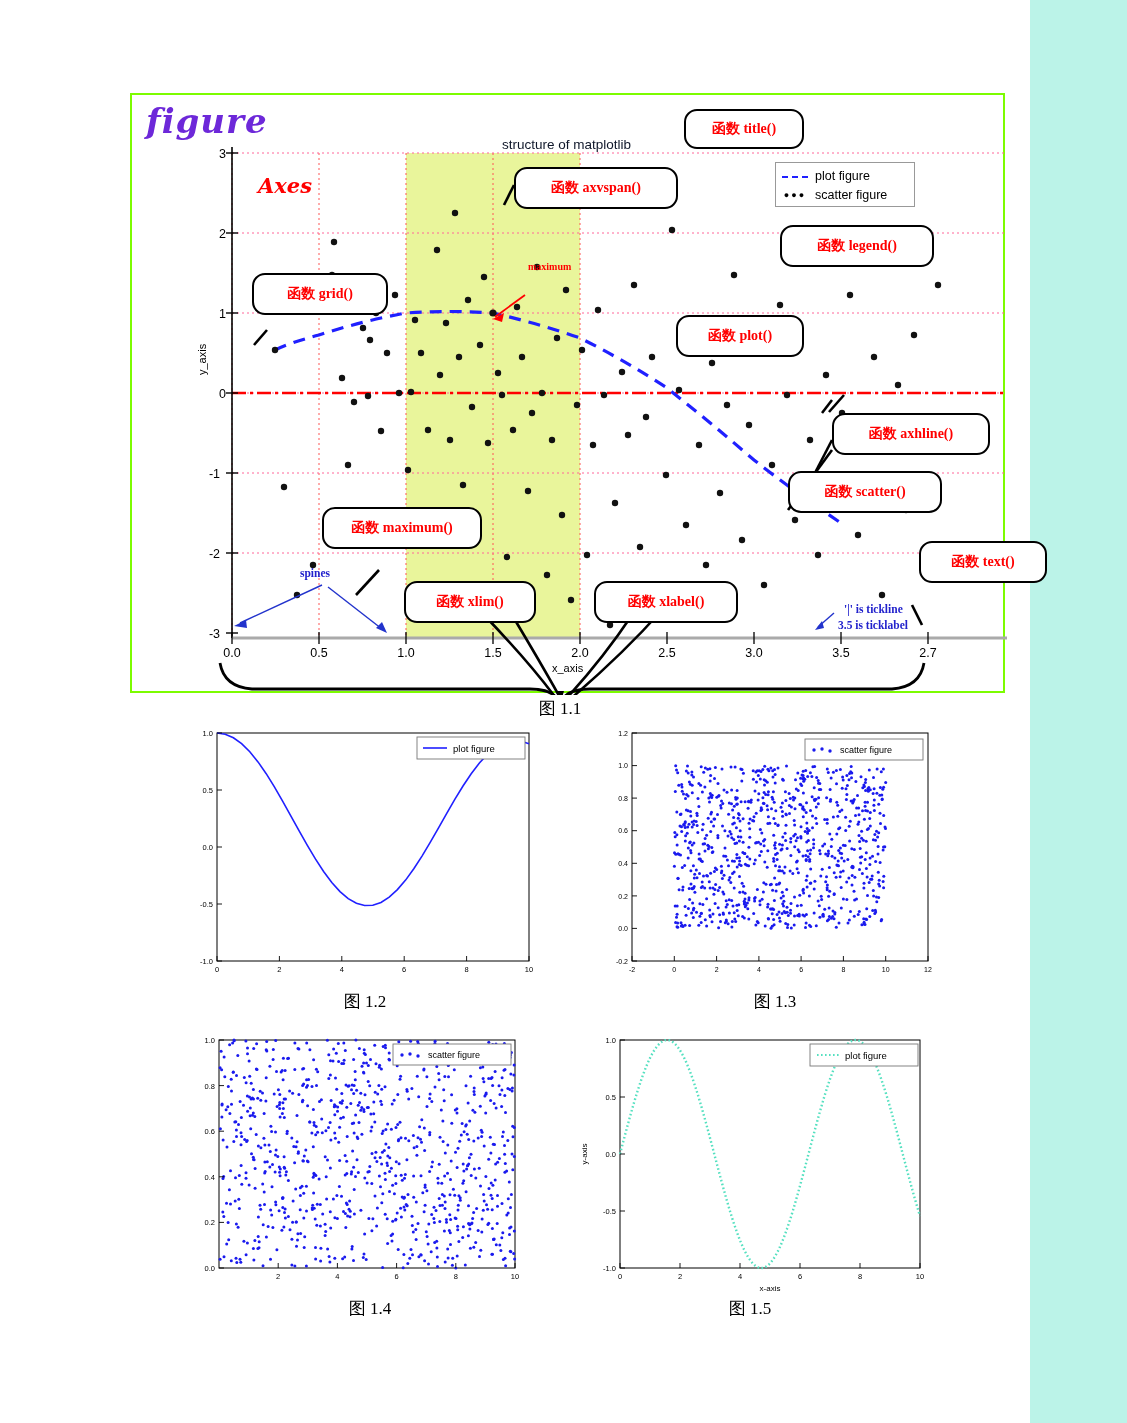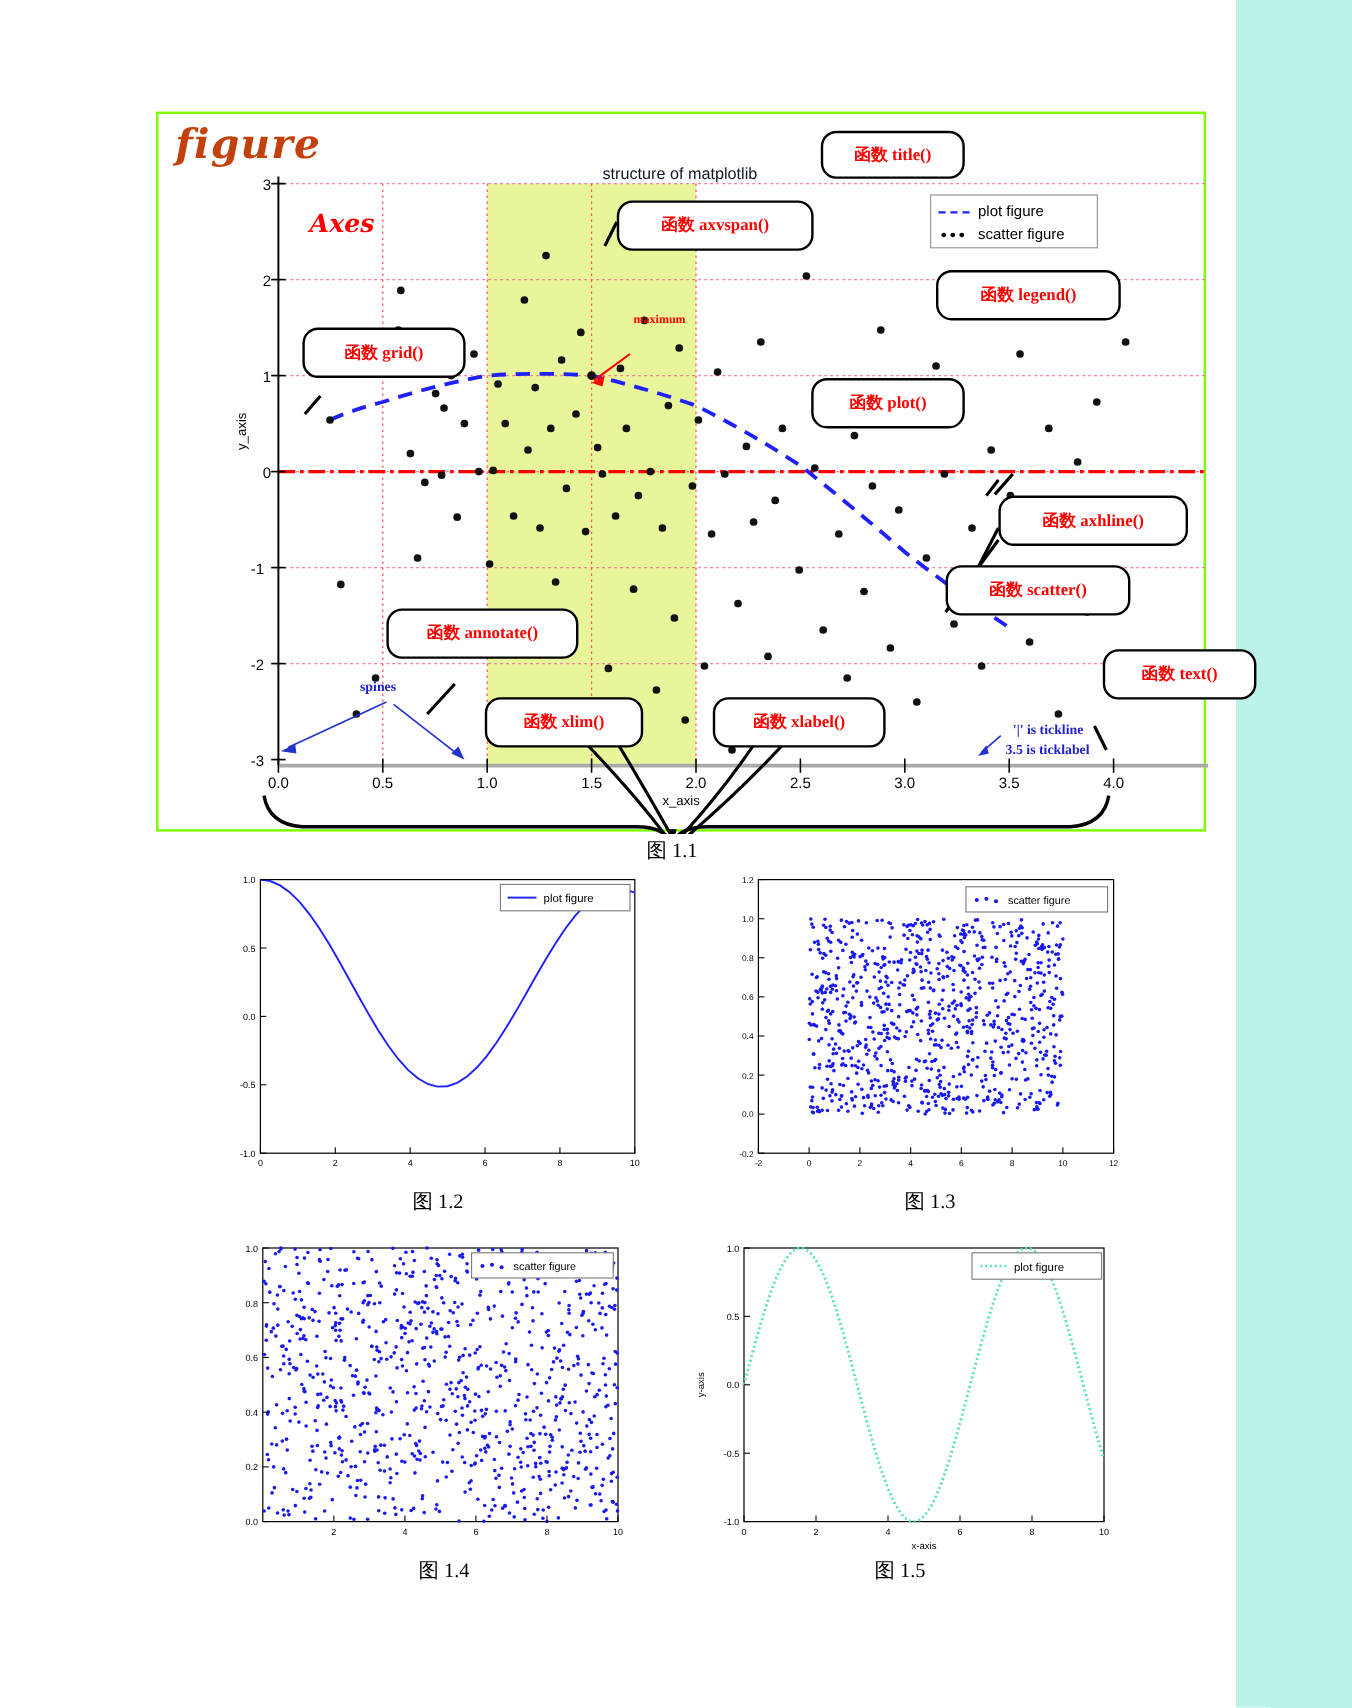--- a/index.html
+++ b/index.html
@@ -9,21 +9,21 @@
   }
   .sidebar{position:absolute;right:0;top:0;width:97px;height:1423px;background:#bbf3e8;}
 
   
   .figbox{
     position:absolute;left:130px;top:93px;width:875px;height:600px;
     border:2px solid #7cfc00;background:#fff;box-sizing:border-box;
   }
   .figure-word{
     position:absolute;left:14px;top:6px;font-family:"DejaVu Serif",serif;
-    font-style:italic;font-weight:bold;font-size:34px;color:#c2410c;letter-spacing:1px;
+    font-style:italic;font-weight:bold;font-size:34px;color:#6d28d9;letter-spacing:1px;
   }
   .axes-word{
     position:absolute;left:126px;top:78px;font-family:"DejaVu Serif",serif;
     font-style:italic;font-weight:bold;font-size:21px;color:#f00;
   }
   .main-title{
     position:absolute;left:370px;top:42px;font-size:13.5px;color:#0f172a;
   }
   .plotarea{position:absolute;left:0;top:0;width:875px;height:600px;}
   .ylabel-main{
@@ -83,21 +83,21 @@
   <div class="ytick" style="left:62px;top:532px;">-3</div>
 
   <div class="xtick" style="left: 80px;top:551px;">0.0</div>
   <div class="xtick" style="left:167px;top:551px;">0.5</div>
   <div class="xtick" style="left:254px;top:551px;">1.0</div>
   <div class="xtick" style="left:341px;top:551px;">1.5</div>
   <div class="xtick" style="left:428px;top:551px;">2.0</div>
   <div class="xtick" style="left:515px;top:551px;">2.5</div>
   <div class="xtick" style="left:602px;top:551px;">3.0</div>
   <div class="xtick" style="left:689px;top:551px;">3.5</div>
-  <div class="xtick" style="left:776px;top:551px;">4.0</div>
+  <div class="xtick" style="left:776px;top:551px;">2.7</div>
 
   <svg class="plotarea" viewBox="0 0 875 600">
 
     <rect x="274" y="58" width="174" height="485" fill="#e9f59b"></rect>
 
     <g stroke="#ff5555" stroke-width="1" stroke-dasharray="2,3">
       <line x1="100" y1="58" x2="100" y2="543"></line>
       <line x1="187" y1="58" x2="187" y2="543"></line>
       <line x1="274" y1="58" x2="274" y2="543"></line>
       <line x1="361" y1="58" x2="361" y2="543"></line>
@@ -307,21 +307,21 @@
   <div class="blue-note" style="left:712px;top:508px;">'|' is tickline</div>
   <div class="blue-note" style="left:706px;top:524px;">3.5 is ticklabel</div>
 
   <div class="callout" style="left:552px;top:14px;width:96px;height:36px;">函数 title()</div>
   <div class="callout" style="left:382px;top:72px;width:140px;height:38px;">函数 axvspan()</div>
   <div class="callout" style="left:648px;top:130px;width:130px;height:38px;">函数 legend()</div>
   <div class="callout" style="left:120px;top:178px;width:112px;height:38px;">函数 grid()</div>
   <div class="callout" style="left:544px;top:220px;width:104px;height:38px;">函数 plot()</div>
   <div class="callout" style="left:700px;top:318px;width:134px;height:38px;">函数 axhline()</div>
   <div class="callout" style="left:656px;top:376px;width:130px;height:38px;">函数 scatter()</div>
-  <div class="callout" style="left:190px;top:412px;width:136px;height:38px;">函数 annotate()</div>
+  <div class="callout" style="left:190px;top:412px;width:136px;height:38px;">函数 maximum()</div>
   <div class="callout" style="left:272px;top:486px;width:108px;height:38px;">函数 xlim()</div>
   <div class="callout" style="left:462px;top:486px;width:120px;height:38px;">函数 xlabel()</div>
   <div class="callout" style="left:766px;top:446px;width:104px;height:38px;margin-left:21px;">函数 text()</div>
 </div>
 
 <div class="cap-main">图 1.1</div>
 
 <div class="subfig" style="left:185px;top:725px;width:360px;height:260px;">
   <svg viewBox="0 0 360 260" width="360" height="260">
     <rect x="32" y="8" width="312" height="228" fill="#fff" stroke="#000" stroke-width="1"></rect>

